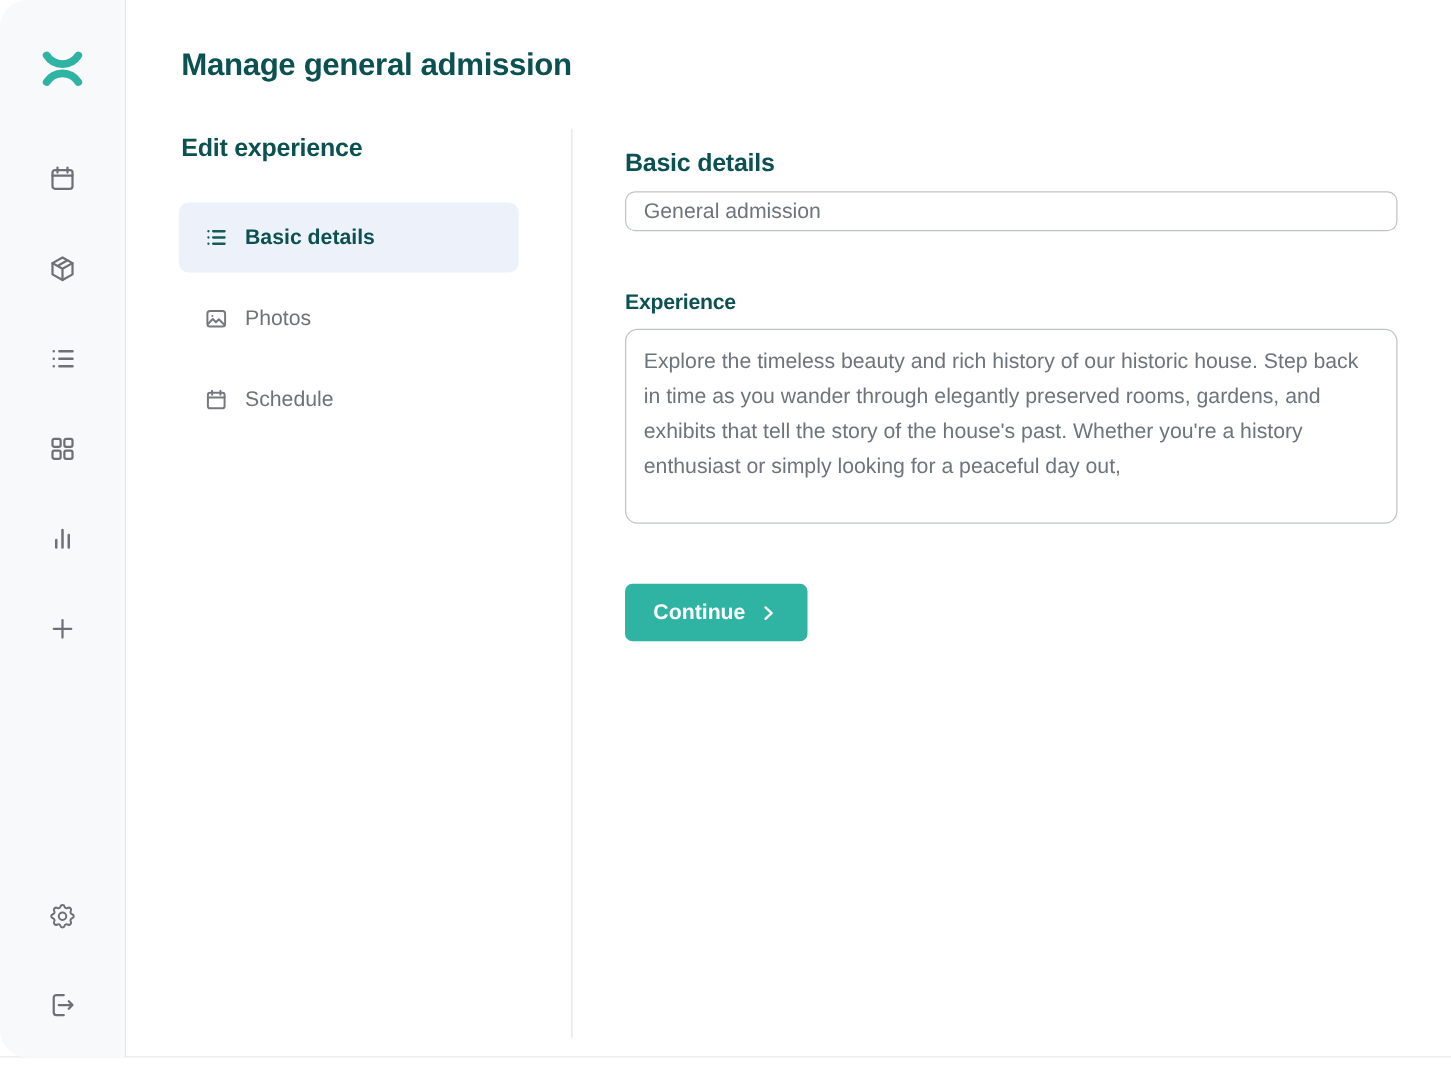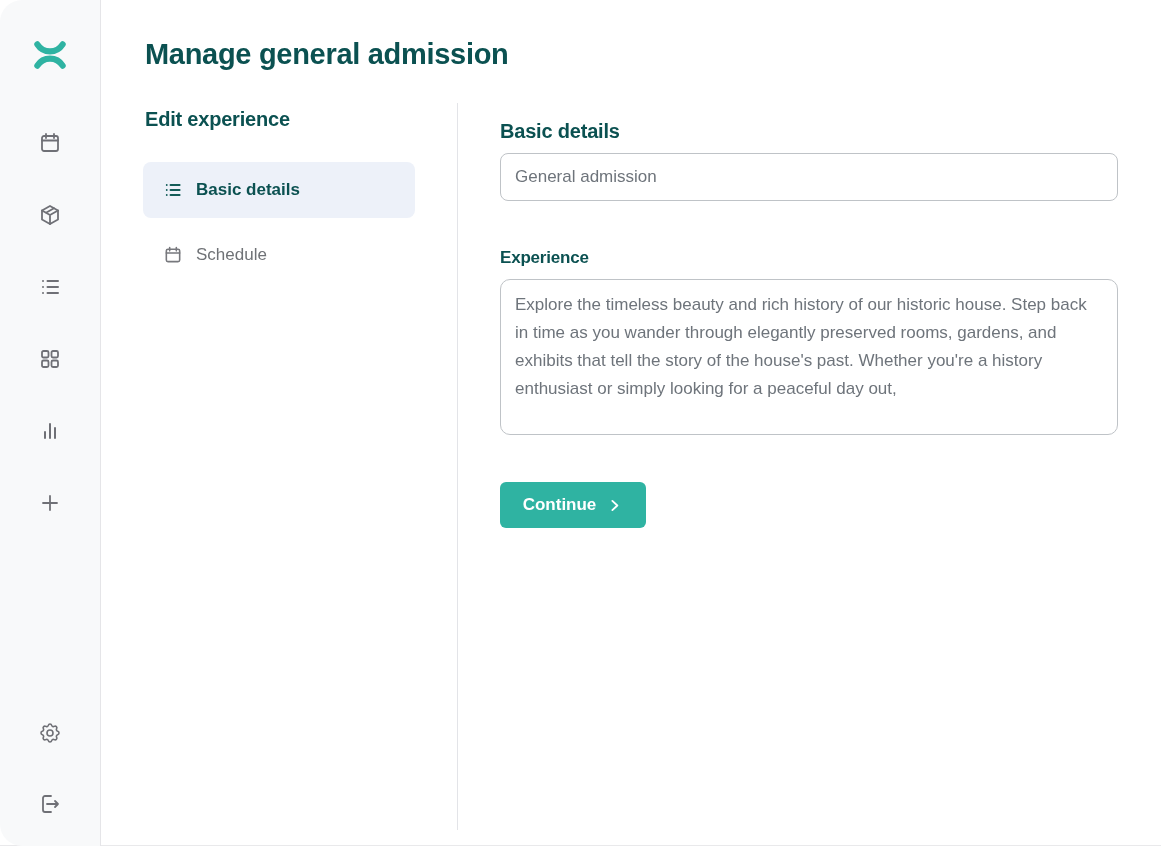--- a/index.html
+++ b/index.html
@@ -35,21 +35,21 @@
   .icon-btn {
     width: 48px; height: 48px;
     display: flex; align-items: center; justify-content: center;
     background: transparent; border: 0; cursor: pointer;
     color: #6f7076; border-radius: 10px;
   }
   .icon-btn svg { display: block; }
   
   .page-title {
     position: absolute; left: 145px; top: 38px;
-    font-size: 29px; font-weight: 700; letter-spacing: -0.3px;
+    font-size: 25px; font-weight: 700; letter-spacing: -0.3px;
     color: #0b5151;
   }
   
   .panel-heading {
     position: absolute; left: 145px; top: 108px;
     font-size: 20px; font-weight: 700; letter-spacing: -0.2px;
     color: #0b5151;
   }
   .nav-list {
     position: absolute; left: 143px; top: 162px;
@@ -76,21 +76,21 @@
     font-size: 20px; font-weight: 700; letter-spacing: -0.2px;
     color: #0b5151; line-height: 24px;
   }
   .field-label {
     display: block; margin-top: 50px;
     font-size: 17px; font-weight: 600; letter-spacing: -0.2px;
     color: #0b5151; line-height: 22px;
   }
   .field-label.second { margin-top: 46px; }
   .text-input {
-    margin-top: 10px; width: 618px; height: 48px;
+    margin-top: 10px; width: 618px; height: 32px;
     border: 1px solid #bfc3c7; border-radius: 8px;
     padding: 0 14px; font-family: "Liberation Sans", sans-serif;
     font-size: 17px; color: #6e747b; background: #ffffff; outline: none;
   }
   .text-area {
     margin-top: 10px; width: 618px; height: 156px;
     border: 1px solid #bfc3c7; border-radius: 10px;
     padding: 11px 14px; font-family: "Liberation Sans", sans-serif;
     font-size: 17px; line-height: 28px; color: #6e747b;
     background: #ffffff; outline: none; resize: none; overflow: hidden;
@@ -199,20 +199,30 @@
       <span class="nav-ic">
         <svg width="20" height="20" viewBox="0 0 24 24" fill="none" stroke="currentColor" stroke-width="2.2" stroke-linecap="round">
           <path d="M4.5 6h.01M4.5 12h.01M4.5 18h.01M9 6h11M9 12h11M9 18h11"></path>
         </svg>
       </span>
       <span>Basic details</span>
     </li>
     <li class="nav-item">
       <span class="nav-ic">
         <svg width="20" height="20" viewBox="0 0 24 24" fill="none" stroke="currentColor" stroke-width="1.9" stroke-linecap="round" stroke-linejoin="round">
+          <rect x="3.5" y="4.5" width="17" height="15" rx="2.5"></rect>
+          <path d="M8.3 9.3h.01"></path>
+          <path d="M4.5 16.5l4.2-4.2 3 3 2.8-2.8 5 5"></path>
+        </svg>
+      </span>
+      <span>Photos</span>
+    </li>
+    <li class="nav-item">
+      <span class="nav-ic">
+        <svg width="20" height="20" viewBox="0 0 24 24" fill="none" stroke="currentColor" stroke-width="1.9" stroke-linecap="round" stroke-linejoin="round">
           <rect x="4" y="5" width="16" height="15" rx="2"></rect>
             <path d="M8 3v4M16 3v4M4 9.5h16"></path>
         </svg>
       </span>
       <span>Schedule</span>
     </li>
   </ul>
 
   <div class="v-divider"></div>
 

